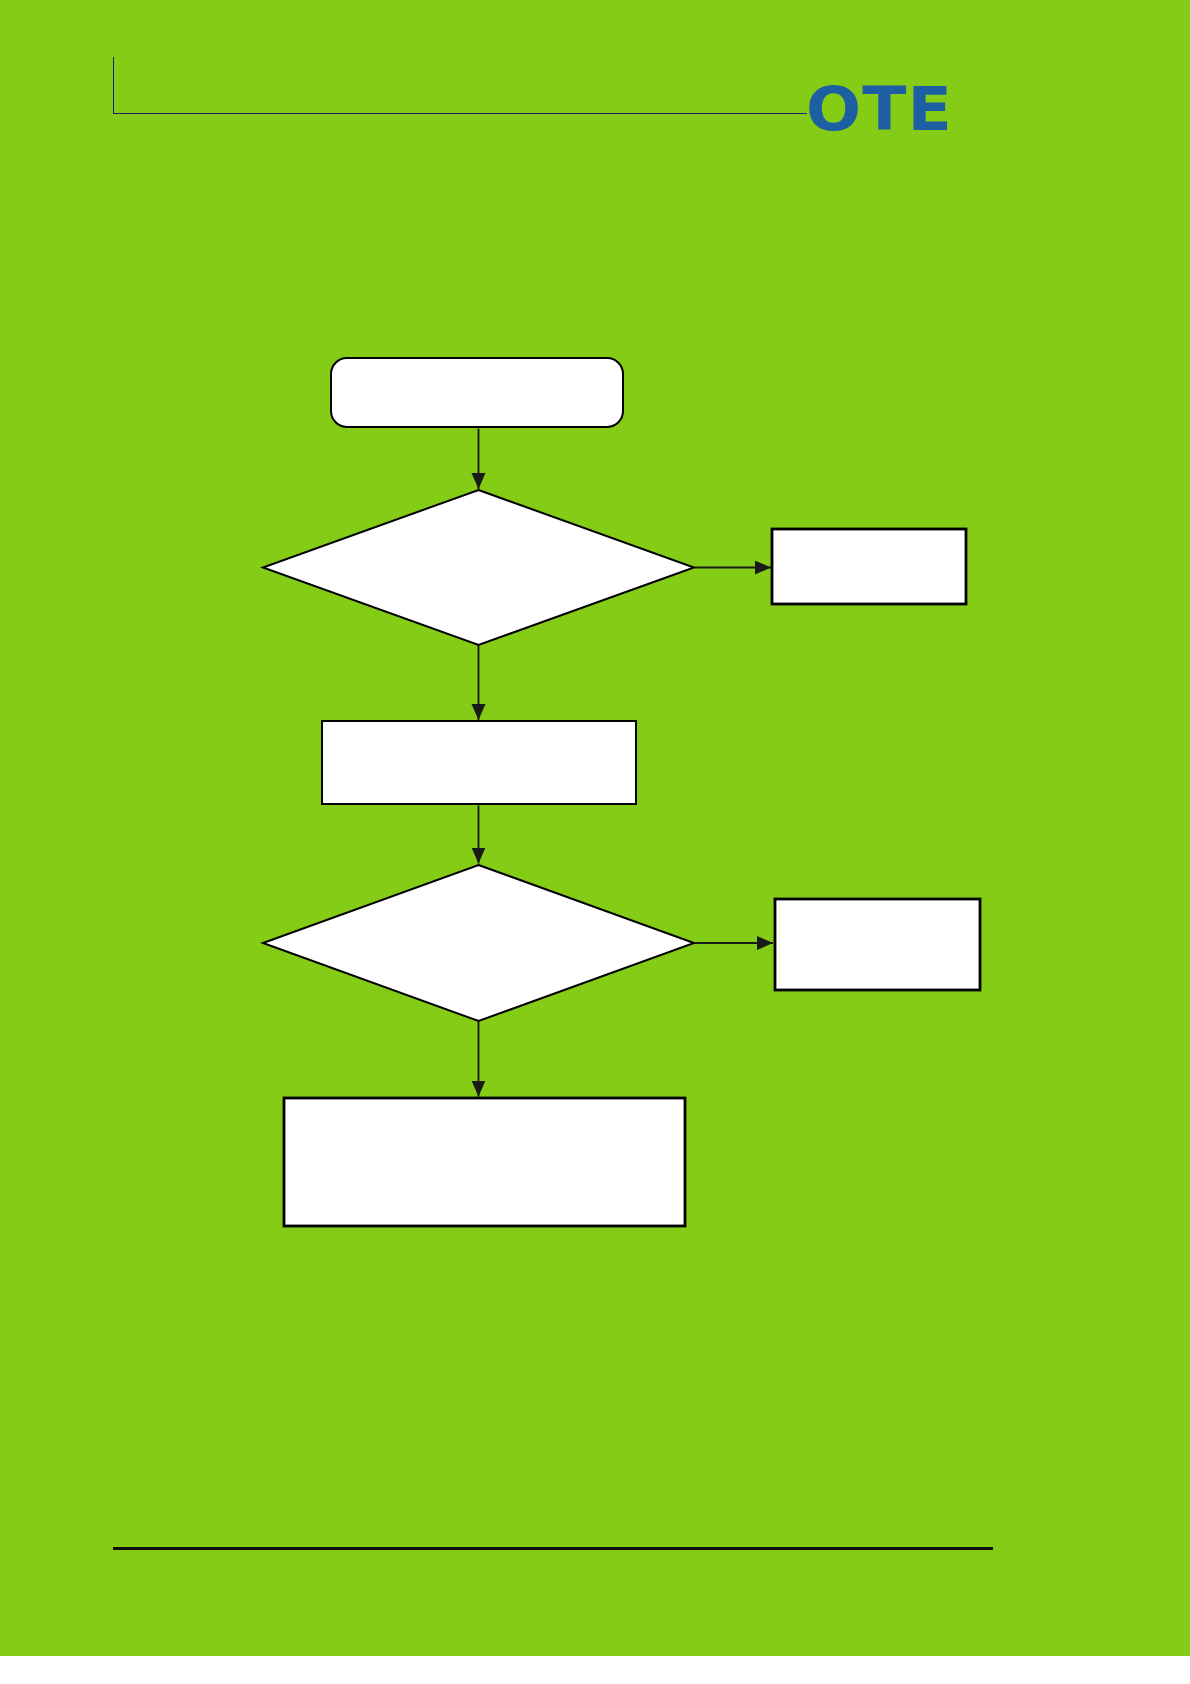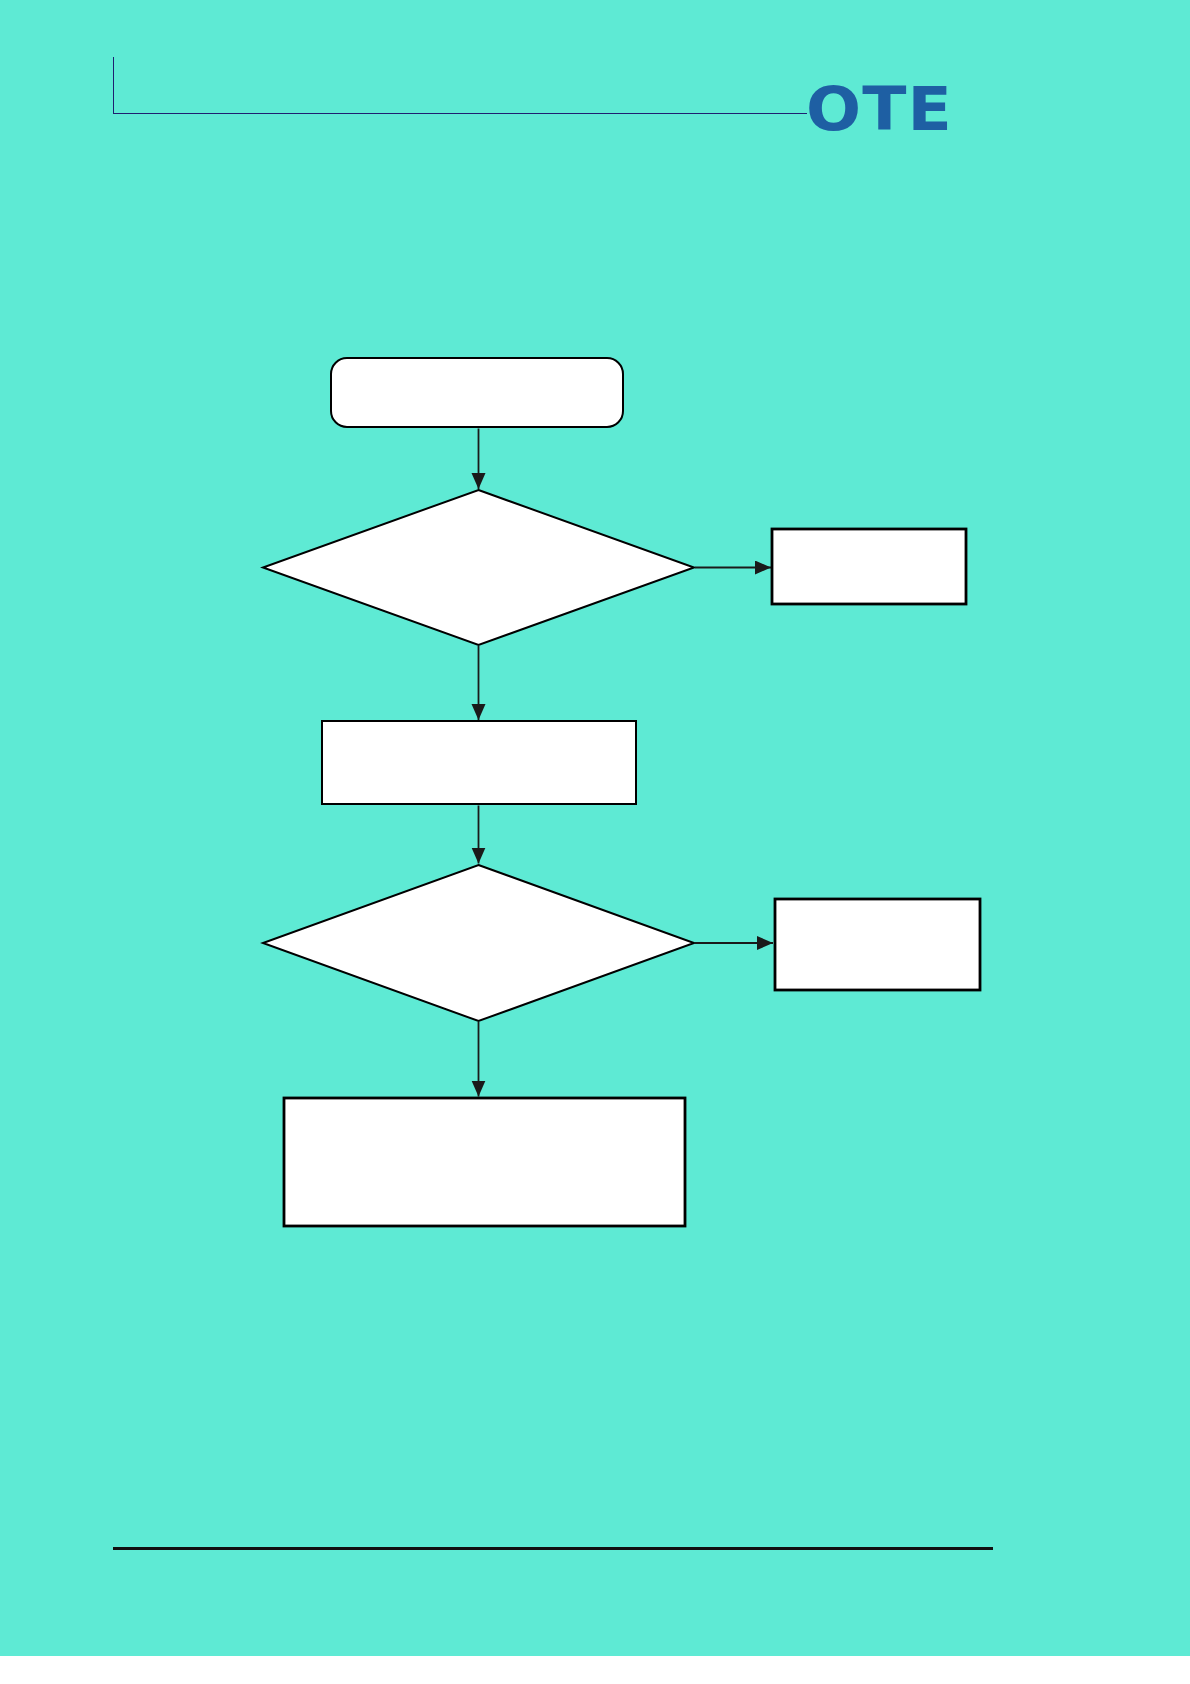--- a/index.html
+++ b/index.html
@@ -5,21 +5,21 @@
   html, body {
     margin: 0;
     padding: 0;
     background: #ffffff;
     font-family: "Liberation Sans", sans-serif;
   }
   .page {
     position: relative;
     width: 1190px;
     height: 1656px;
-    background: #5eead4;
+    background: #84cc16;
     overflow: hidden;
   }
   
   .header-vrule {
     position: absolute;
     left: 113px;
     top: 57px;
     width: 1px;
     height: 57px;
     background: #1f1f70;

